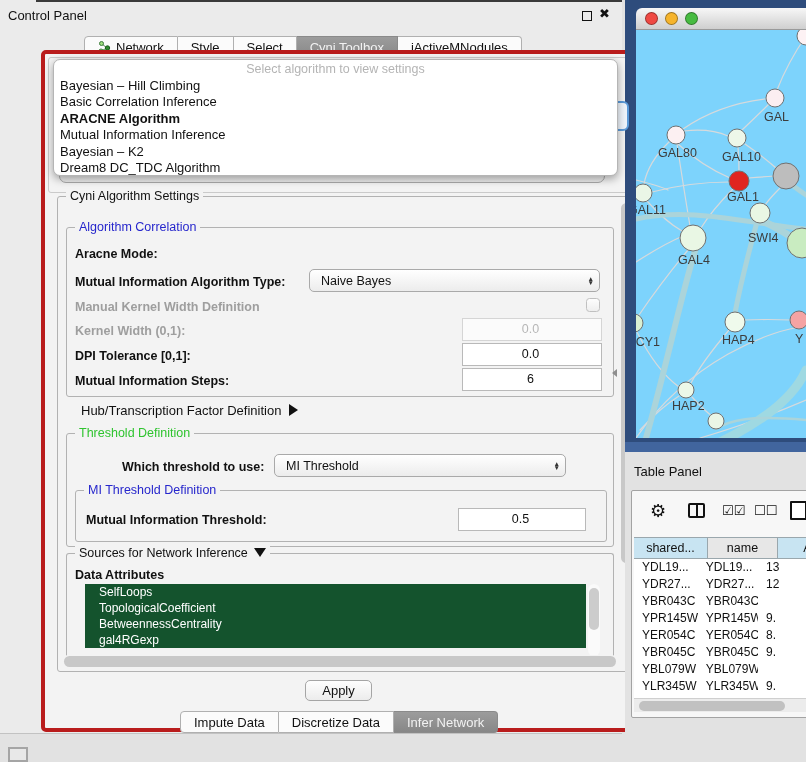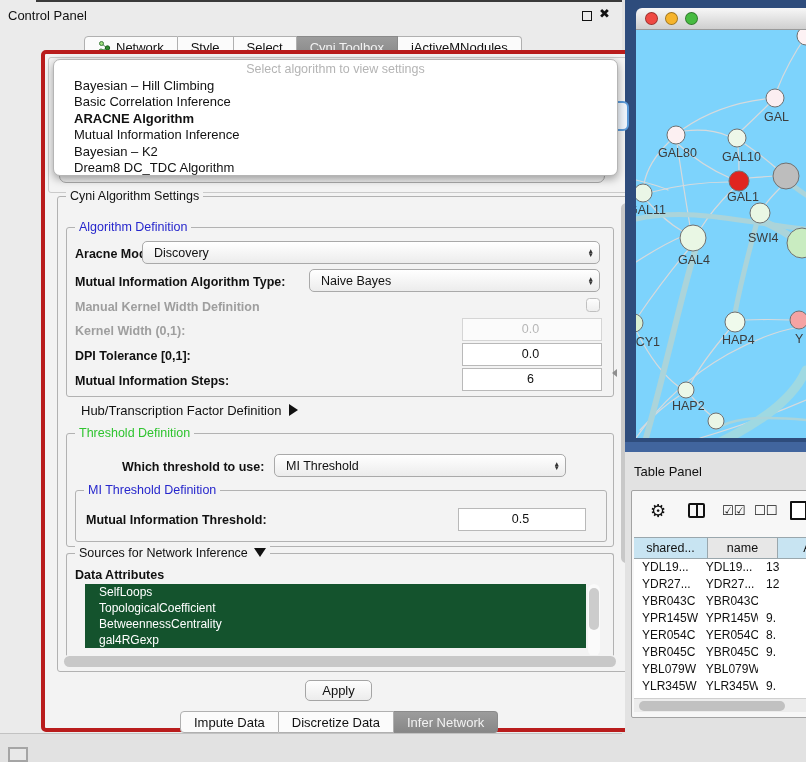--- a/index.html
+++ b/index.html
@@ -36,21 +36,21 @@
     border:1px solid #a9a9a9; border-radius:5px; font-size:12.5px; padding-left:11px; }
   .combo .arrows { position:absolute; right:5px; top:50%; transform:translateY(-50%);
     font-size:6.5px; line-height:4.5px; color:#333; text-align:center; }
   #collection-combo { left:14px; top:100px; width:546px; height:29px; border-radius:7px; color:#9a9a9a; z-index:1; }
 
   
   #dropdown { left:8px; top:5px; width:565px; height:117px; background:#ffffff;
     border:1px solid #b5b5b5; border-radius:7px; box-shadow:0 3px 9px rgba(0,0,0,.35);
     z-index:20; padding-top:1px; overflow:hidden; }
   #dd-prompt { color:#b4b4b4; text-align:center; font-size:12.5px; height:17px; line-height:17px; }
-  .dd-item { font-size:13px; height:16.4px; line-height:16.4px; padding:0 20px; white-space:nowrap; }
+  .dd-item { font-size:13px; height:16.4px; line-height:16.4px; padding:0 6px; white-space:nowrap; }
   .dd-item.selected { font-weight:bold; }
 
   
   .grp { position:absolute; border:1px solid #b2b2b2; border-radius:3px; }
   .legend { position:absolute; top:-8px; left:8px; background:#f3f3f3; padding:0 4px;
     font-size:12.5px; white-space:nowrap; }
   .legend.blue { color:#2626cc; }
   .legend.green { color:#2fc42f; }
   #settings { left:12px; top:142px; width:580px; height:476px; }
 
@@ -173,27 +173,23 @@
           <div class="dd-item">Mutual Information Inference</div>
           <div class="dd-item">Bayesian – K2</div>
           <div class="dd-item">Dream8 DC_TDC Algorithm</div>
         </div>
     </div>
 
     <div class="grp" id="settings">
       <span class="legend">Cyni Algorithm Settings</span>
 
       <div class="grp" style="left:8px; top:30px; width:548px; height:170px;">
-        <span class="legend blue">Algorithm Definition</span>
+        <span class="legend blue">Algorithm Correlation</span>
 
         <span class="lbl" style="left:8px; top:19px;">Aracne Mode:</span>
-        <div class="combo" style="position:absolute; left:75px; top:13px; width:458px; height:23px;">
-          <span>Discovery</span>
-          <span class="arrows">▲<br>▼</span>
-        </div>
 
         <span class="lbl" style="left:8px; top:47px;">Mutual Information Algorithm Type:</span>
         <div class="combo" style="position:absolute; left:242px; top:41px; width:291px; height:23px;">
           <span>Naive Bayes</span>
           <span class="arrows">▲<br>▼</span>
         </div>
 
         <span class="lbl gray" style="left:8px; top:72px;">Manual Kernel Width Definition</span>
         <span class="checkbox" style="left:519px; top:70px;"></span>
 

